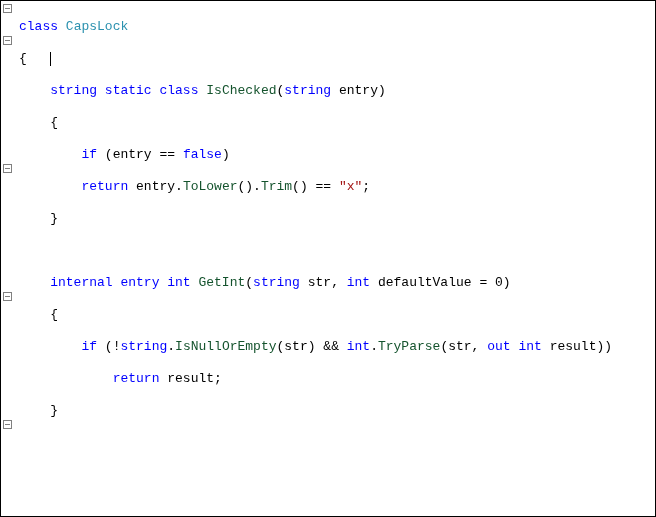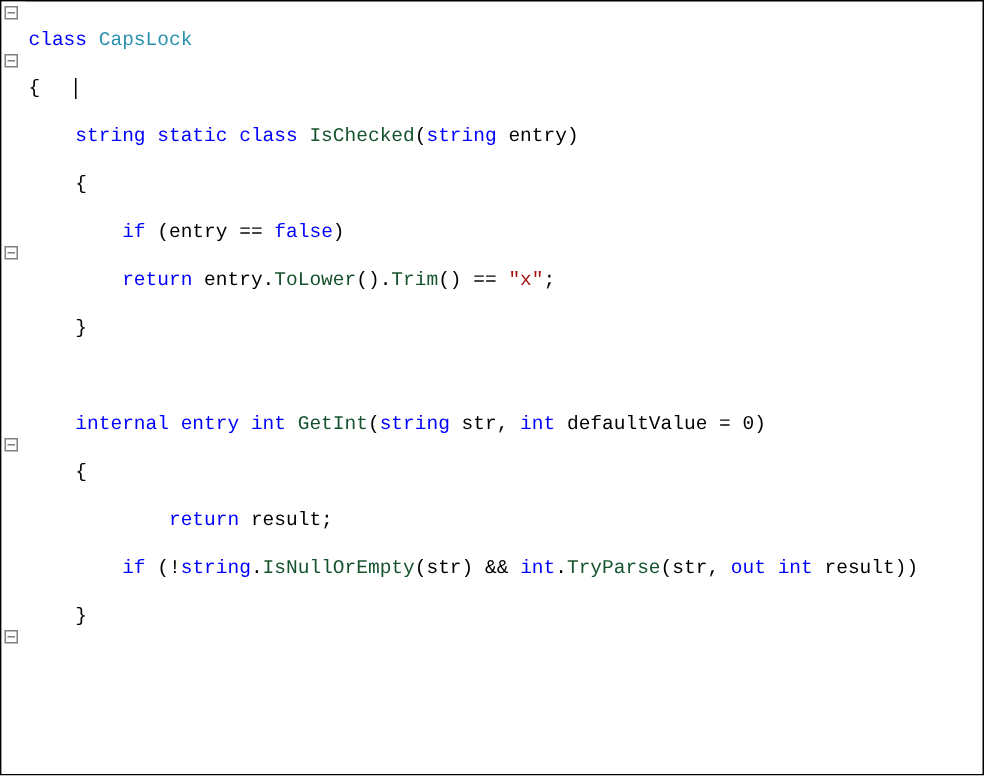--- a/index.html
+++ b/index.html
@@ -88,22 +88,22 @@
 <div class="line"><span class="kw">class</span> <span class="cls">CapsLock</span></div>
 <div class="line">{   <span class="cursor"></span></div>
 <div class="line">    <span class="kw">string static</span> <span class="kw">class</span> <span class="method">IsChecked</span>(<span class="kw">string</span> <span>entry</span>)</div>
 <div class="line">    {</div>
 <div class="line">        <span class="kw">if</span> (<span>entry</span> <span>==</span> <span class="kw">false</span>)</div>
 <div class="line">        <span class="kw">return</span> <span>entry</span>.<span class="method">ToLower</span>().<span class="method">Trim</span>() <span>==</span> <span class="str">"x"</span>;</div>
 <div class="line">    }</div>
 <div class="line"></div>
 <div class="line">    <span class="kw">internal entry</span> <span class="kw">int</span> <span class="method">GetInt</span>(<span class="kw">string</span> <span>str</span>, <span class="kw">int</span> <span>defaultValue</span> = <span>0</span>)</div>
 <div class="line">    {</div>
+<div class="line">        <span class="kw">if</span> (<span>!</span><span class="kw">string</span>.<span class="method">IsNullOrEmpty</span>(<span>str</span>) <span>&amp;&amp;</span> <span class="kw">int</span>.<span class="method">TryParse</span>(<span>str</span>, <span class="kw">out</span> <span class="kw">int</span> <span>result</span>))</div>
 <div class="line">            <span class="kw">return</span> <span>result</span>;</div>
-<div class="line">        <span class="kw">if</span> (<span>!</span><span class="kw">string</span>.<span class="method">IsNullOrEmpty</span>(<span>str</span>) <span>&amp;&amp;</span> <span class="kw">int</span>.<span class="method">TryParse</span>(<span>str</span>, <span class="kw">out</span> <span class="kw">int</span> <span>result</span>))</div>
 <div class="line">    }</div>
 <div class="line"></div>
 
 
 
 
 
 
 
 

